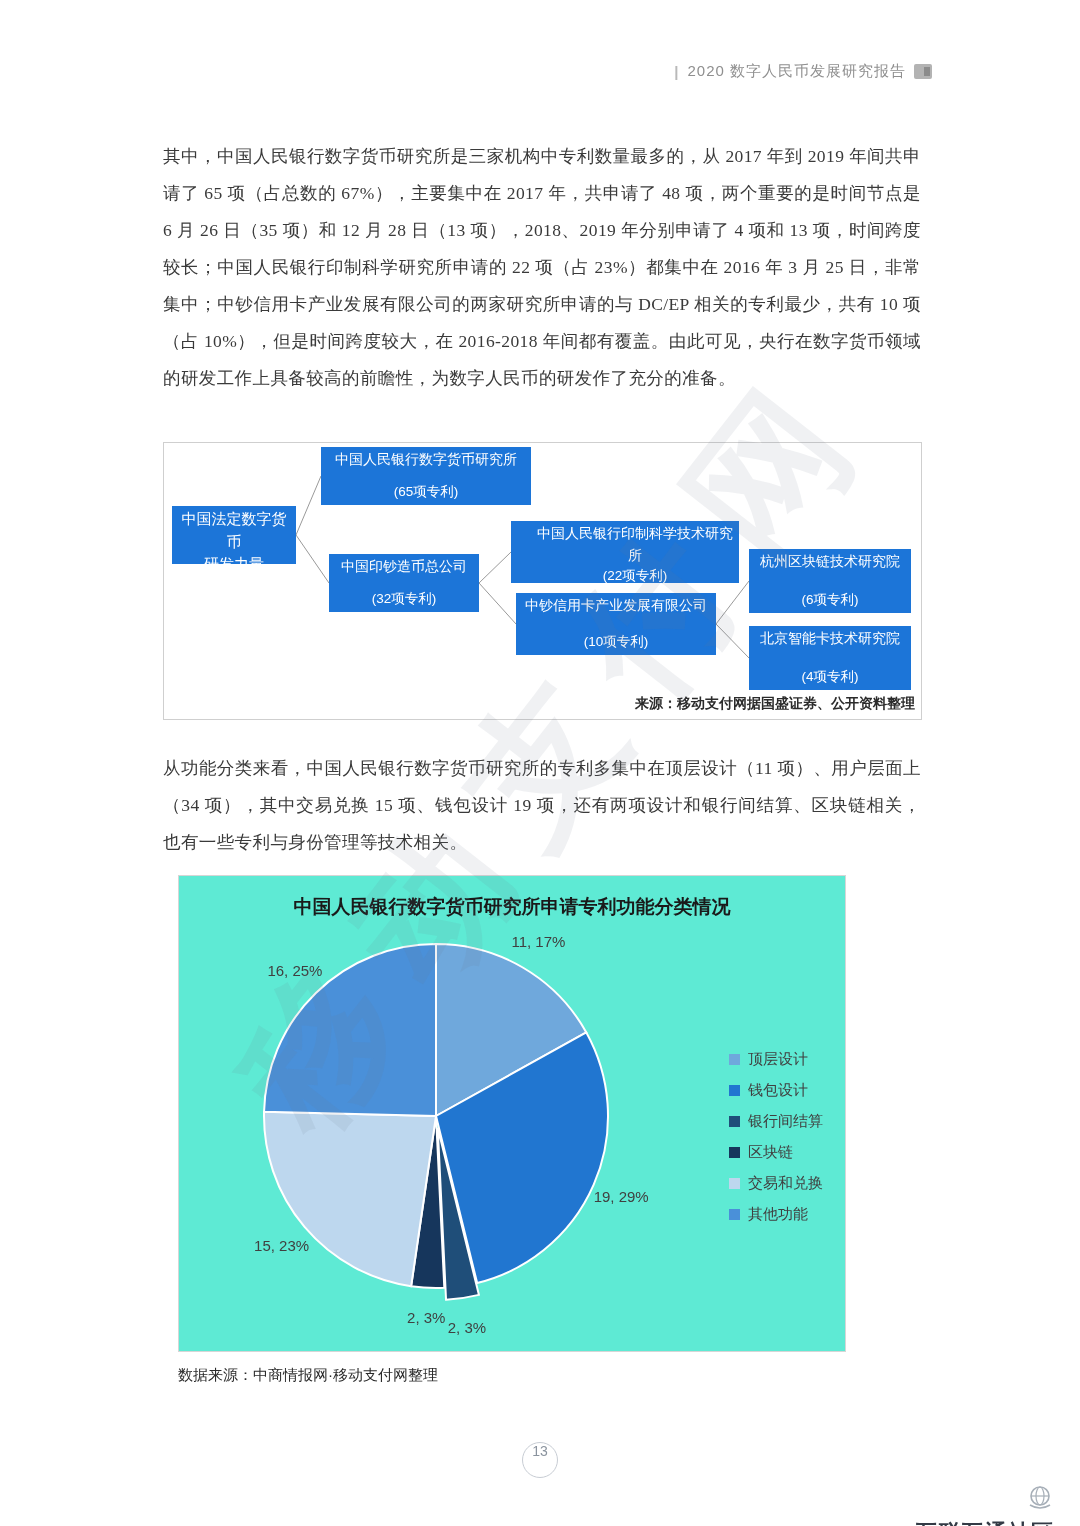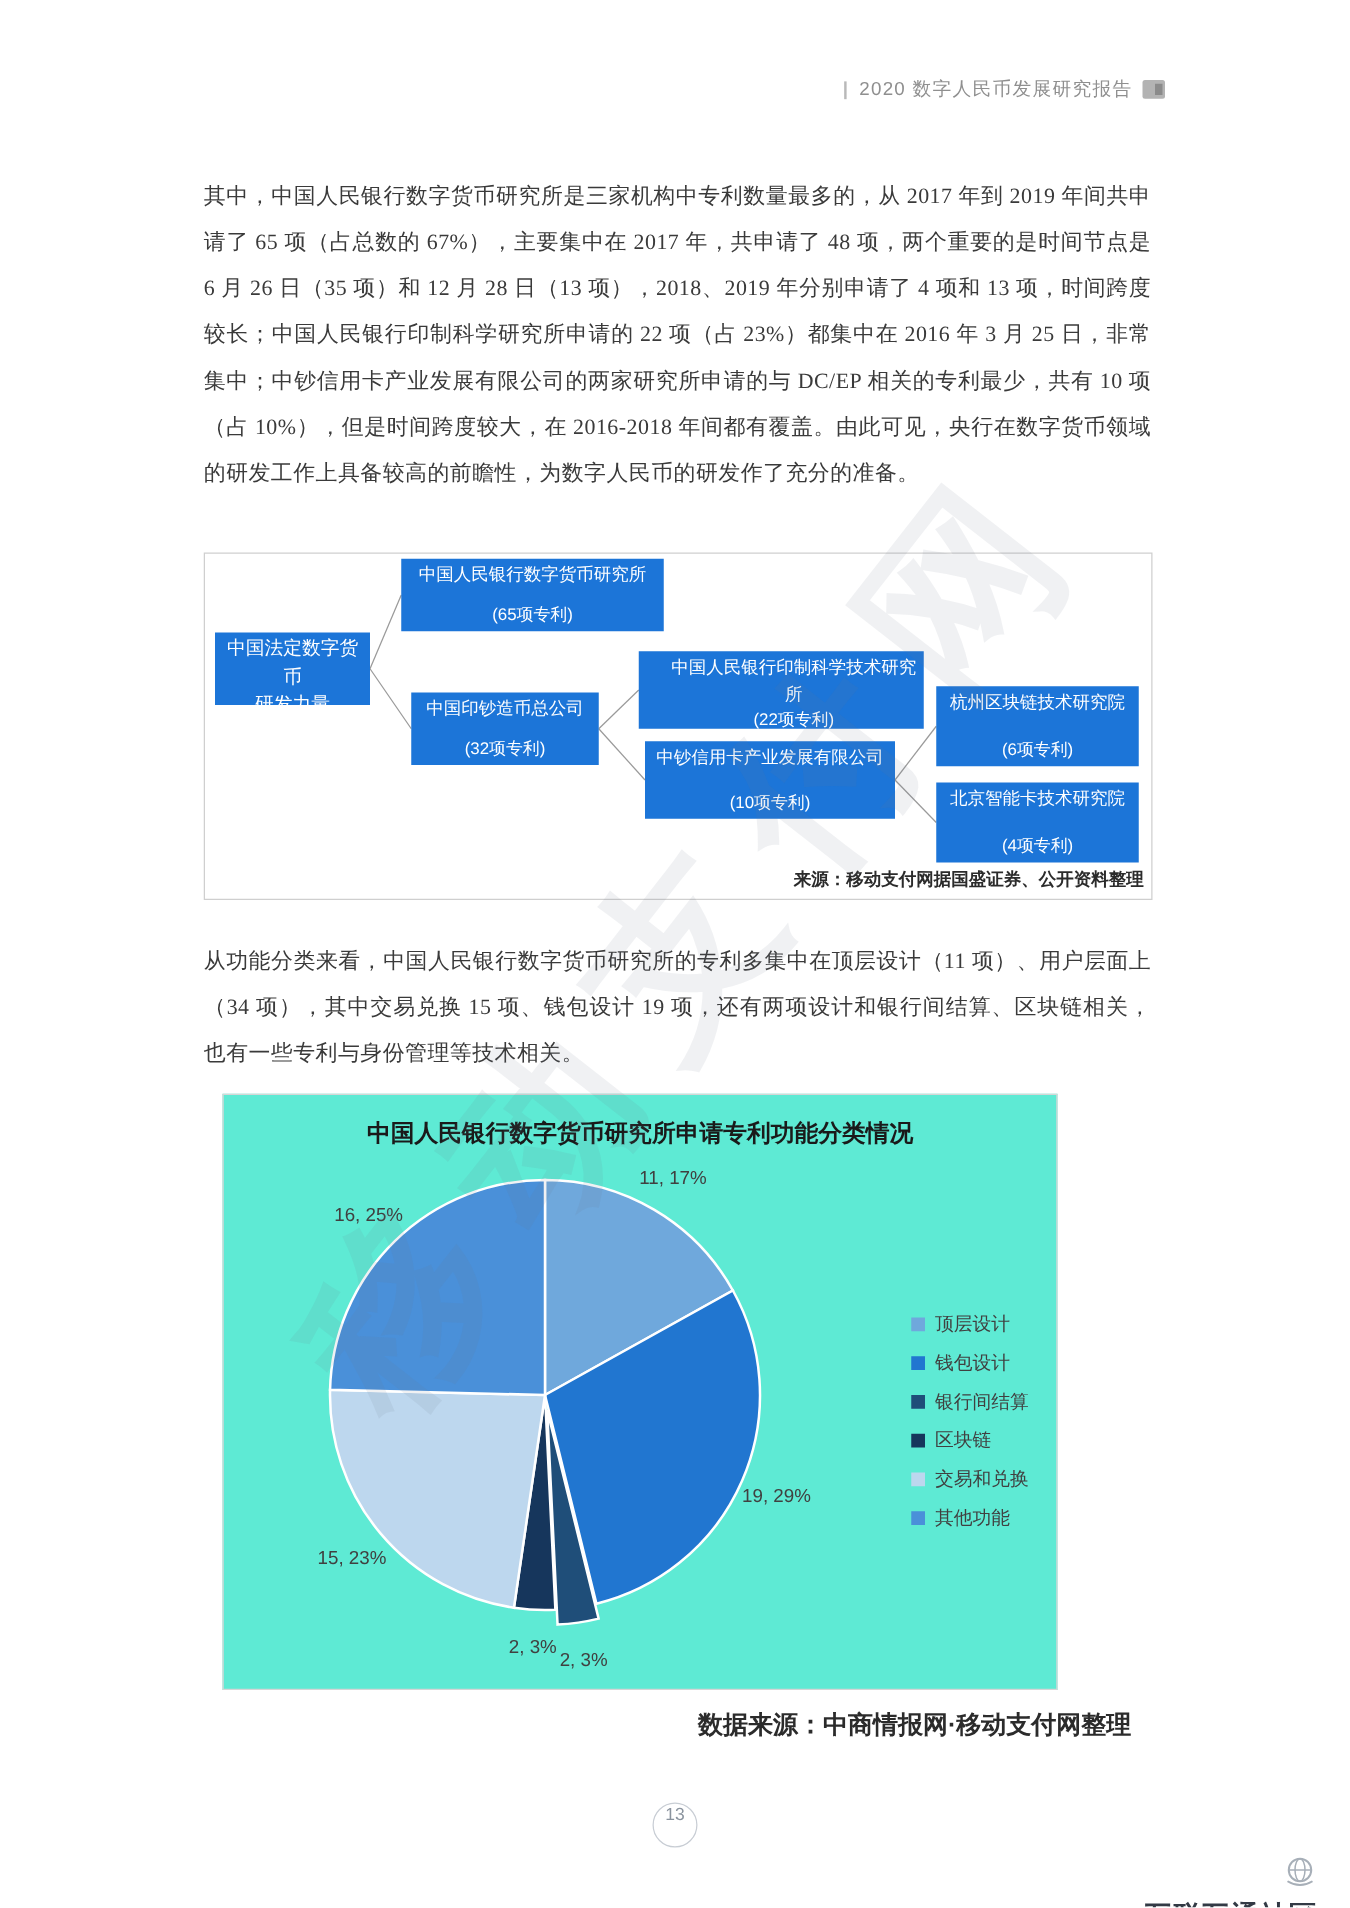--- a/index.html
+++ b/index.html
@@ -68,21 +68,21 @@
     position:absolute; top:18px; left:0; width:100%;
     text-align:center; font-size:19px; font-weight:bold; color:#1a1a1a;
   }
   .pie-svg { position:absolute; left:0; top:56px; width:727px; height:421px; }
   .pie-label { font-size:15px; fill:#404040; font-family:"Liberation Sans", sans-serif; }
   .legend { position:absolute; left:550px; top:168px; }
   .legend-item { display:flex; align-items:center; gap:8px; height:31px; font-size:15px; color:#404040; }
   .swatch { width:11px; height:11px; display:inline-block; flex:0 0 11px; }
   .chart-source {
     position:absolute; left:178px; top:1366px; width:727px;
-    text-align:right; font-size:20px; font-weight:bold; color:#2b2b2b;
+    font-size:15px; font-weight:normal; color:#2b2b2b;
   }
   
   .page-num {
     position:absolute; left:522px; top:1442px; width:36px; height:36px;
     border:1px solid #c8cdd4; border-radius:50%;
     display:flex; align-items:flex-start; justify-content:center;
     font-size:14px; color:#8a939e;
   }
   .footer-brand {
     position:absolute; right:26px; top:1483px;

